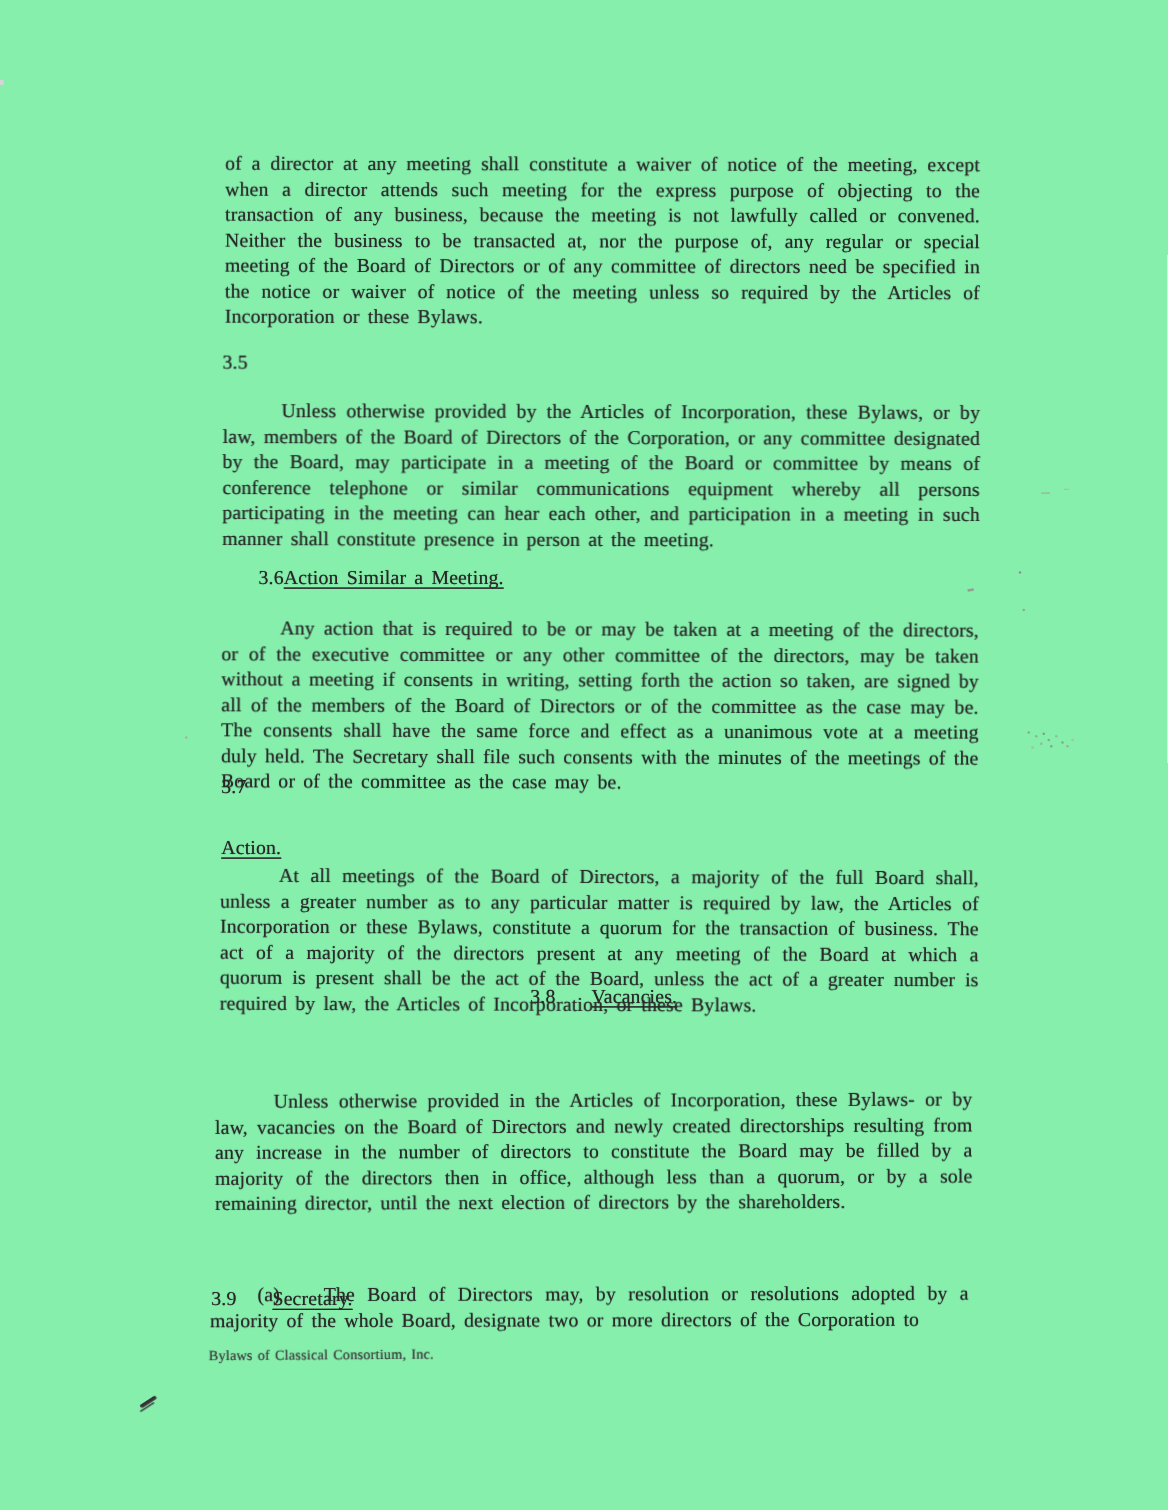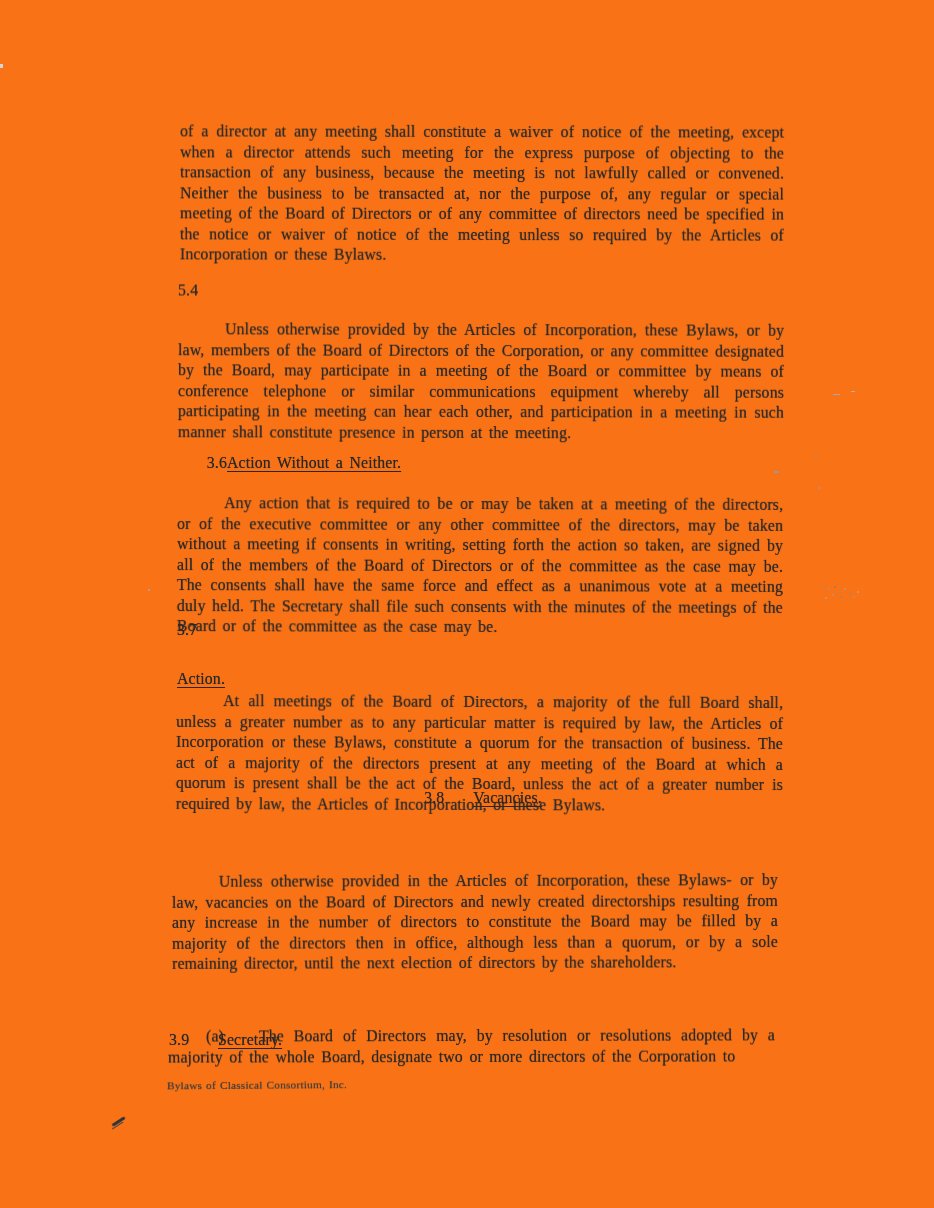--- a/index.html
+++ b/index.html
@@ -5,21 +5,21 @@
   * { margin: 0; padding: 0; box-sizing: border-box; }
   html, body {
     width: 934px; height: 1208px;
     background: #fefefe;
     overflow: hidden;
     font-family: "Liberation Serif", "DejaVu Serif", serif;
   }
   .page {
     position: relative;
     width: 934px; height: 1208px;
-    background: #f97316;
+    background: #86efac;
     color: #272727;
   }
   .scan {
     position: absolute;
     font-size: 15.8px;
     line-height: 20.5px;
     letter-spacing: 0.15px;
     word-spacing: 2.4px;
     color: #272727;
     text-shadow: 0 0 0.7px rgba(45,45,45,0.75);
@@ -90,27 +90,27 @@
   .footer-line { position: absolute; left: 167px; top: 1078px; width: 400px; }
 </style>
 </head>
 <body>
 
 <div class="page">
 
   <p class="scan para intro">of a director at any meeting shall constitute a waiver of notice of the meeting, except when a director attends such meeting for the express purpose of objecting to the transaction of any business, because the meeting is not lawfully called or convened. Neither the business to be transacted at, nor the purpose of, any regular or special meeting of the Board of Directors or of any committee of directors need be specified in the notice or waiver of notice of the meeting unless so required by the Articles of Incorporation or these Bylaws.</p>
 
   <div class="scan sec-heading h-35">
-    <span class="sec-num">5.4</span>
+    <span class="sec-num">3.5</span>
   </div>
   <p class="scan para indent p-35">Unless otherwise provided by the Articles of Incorporation, these Bylaws, or by law, members of the Board of Directors of the Corporation, or any committee designated by the Board, may participate in a meeting of the Board or committee by means of conference telephone or similar communications equipment whereby all persons participating in the meeting can hear each other, and participation in a meeting in such manner shall constitute presence in person at the meeting.</p>
 
   <div class="scan sec-heading h-36">
     <span class="sec-num">3.6</span>
-    <span class="sec-title">Action Without a Neither.</span>
+    <span class="sec-title">Action Similar a Meeting.</span>
   </div>
   <p class="scan para indent p-36">Any action that is required to be or may be taken at a meeting of the directors, or of the executive committee or any other committee of the directors, may be taken without a meeting if consents in writing, setting forth the action so taken, are signed by all of the members of the Board of Directors or of the committee as the case may be.  The consents shall have the same force and effect as a unanimous vote at a meeting duly held.  The Secretary shall file such consents with the minutes of the meetings of the Board or of the committee as the case may be.</p>
 
   <div class="scan sec-heading h-37">
     <span class="sec-num">3.7</span>
     <span class="sec-title">Action.</span>
   </div>
   <p class="scan para indent p-37">At all meetings of the Board of Directors, a majority of the full Board shall, unless a greater number as to any particular matter is required by law, the Articles of Incorporation or these Bylaws, constitute a quorum for the transaction of business.  The act of a majority of the directors present at any meeting of the Board at which a quorum is present shall be the act of the Board, unless the act of a greater number is required by law, the Articles of Incorporation, or these Bylaws.</p>
 
   <div class="scan sec-heading h-38">

